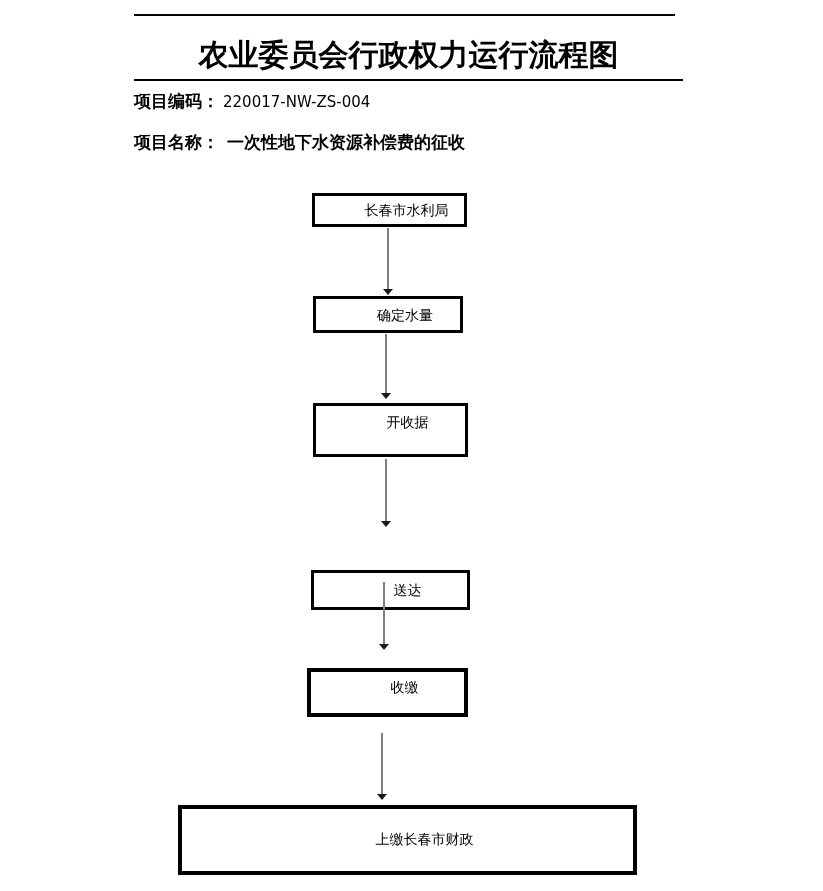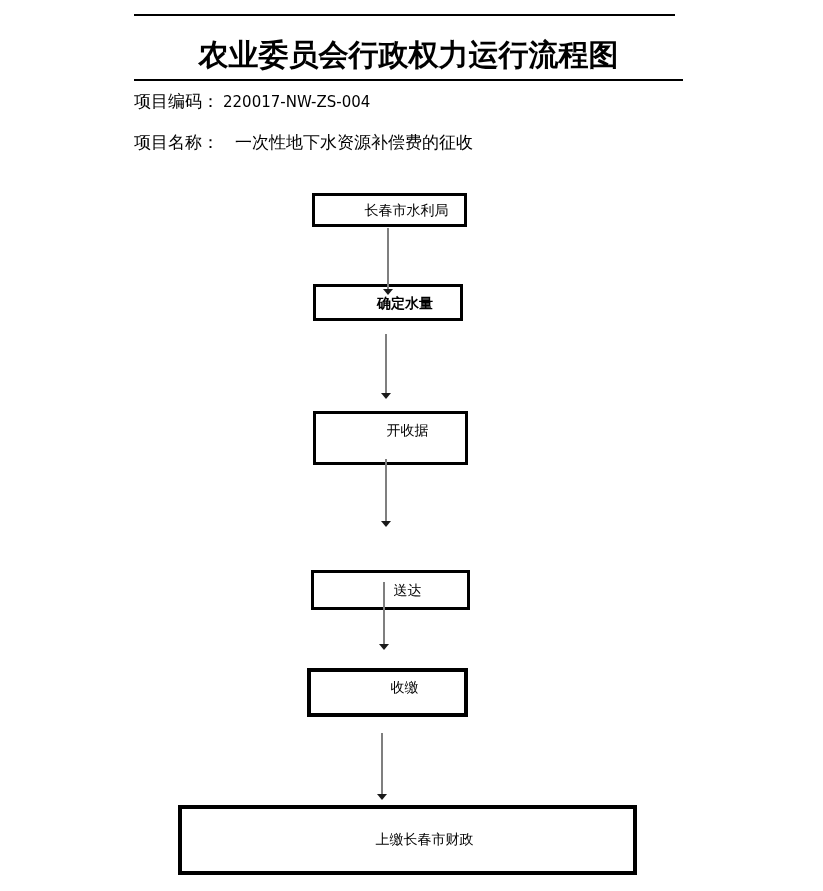--- a/index.html
+++ b/index.html
@@ -39,30 +39,30 @@
   .meta-row {
     position: absolute;
     left: 134px;
     white-space: nowrap;
     font-size: 17px;
     line-height: 20px;
   }
   .meta-code { top: 91px; }
   .meta-name { top: 132px; }
   .meta-label {
-    font-weight: normal;
+    font-weight: bold;
   }
   .meta-code-value {
     font-size: 15px;
     font-weight: normal;
     margin-left: 4px;
   }
   .meta-name-value {
-    font-weight: normal;
-    margin-left: 16px;
+    font-weight: bold;
+    margin-left: 8px;
   }
   .node {
     position: absolute;
     box-sizing: border-box;
     background: #ffffff;
     border: 3px solid #000000;
     display: flex;
     justify-content: center;
     align-items: center;
     font-size: 14px;
@@ -108,25 +108,25 @@
   </div>
 
   <div class="meta-row meta-name">
     <span class="meta-label">项目名称：</span><span class="meta-name-value">一次性地下水资源补偿费的征收</span>
   </div>
 
   <div class="node" style="left:312px; top:193px; width:155px; height:34px;">
     <span>长春市水利局</span>
   </div>
 
-  <div class="node" style="left:313px; top:284px; width:150px; height:37px;font-weight:bold;">
+  <div class="node" style="left:313px; top:296px; width:150px; height:37px;">
     <span>确定水量</span>
   </div>
 
-  <div class="node top-text" style="left:313px; top:403px; width:155px; height:54px; padding-top:9px;margin-top:8px;">
+  <div class="node top-text" style="left:313px; top:403px; width:155px; height:54px; padding-top:9px;">
     <span>开收据</span>
   </div>
 
   <div class="node" style="left:311px; top:538px; width:159px; height:40px;margin-top:32px;">
     <span>送达</span>
   </div>
 
   <div class="node thick top-text" style="left:307px; top:668px; width:161px; height:49px; padding-top:9px;">
     <span>收缴</span>
   </div>

